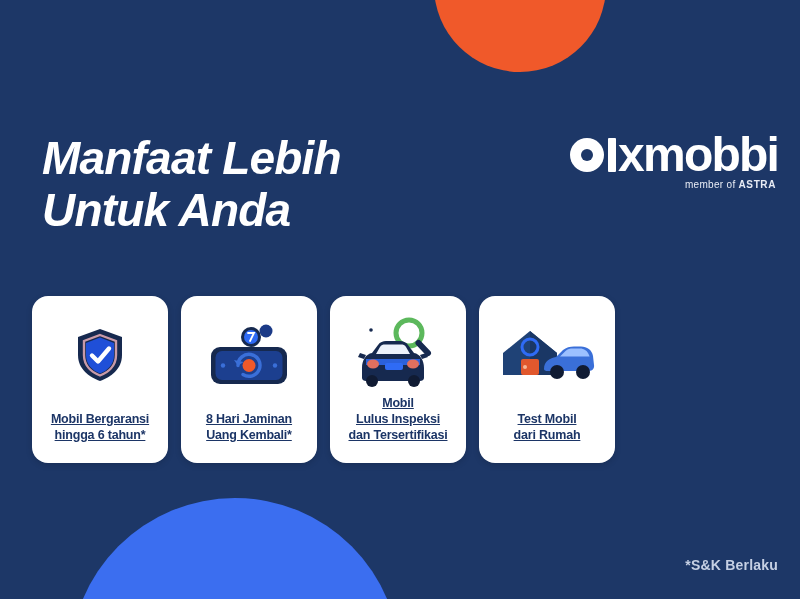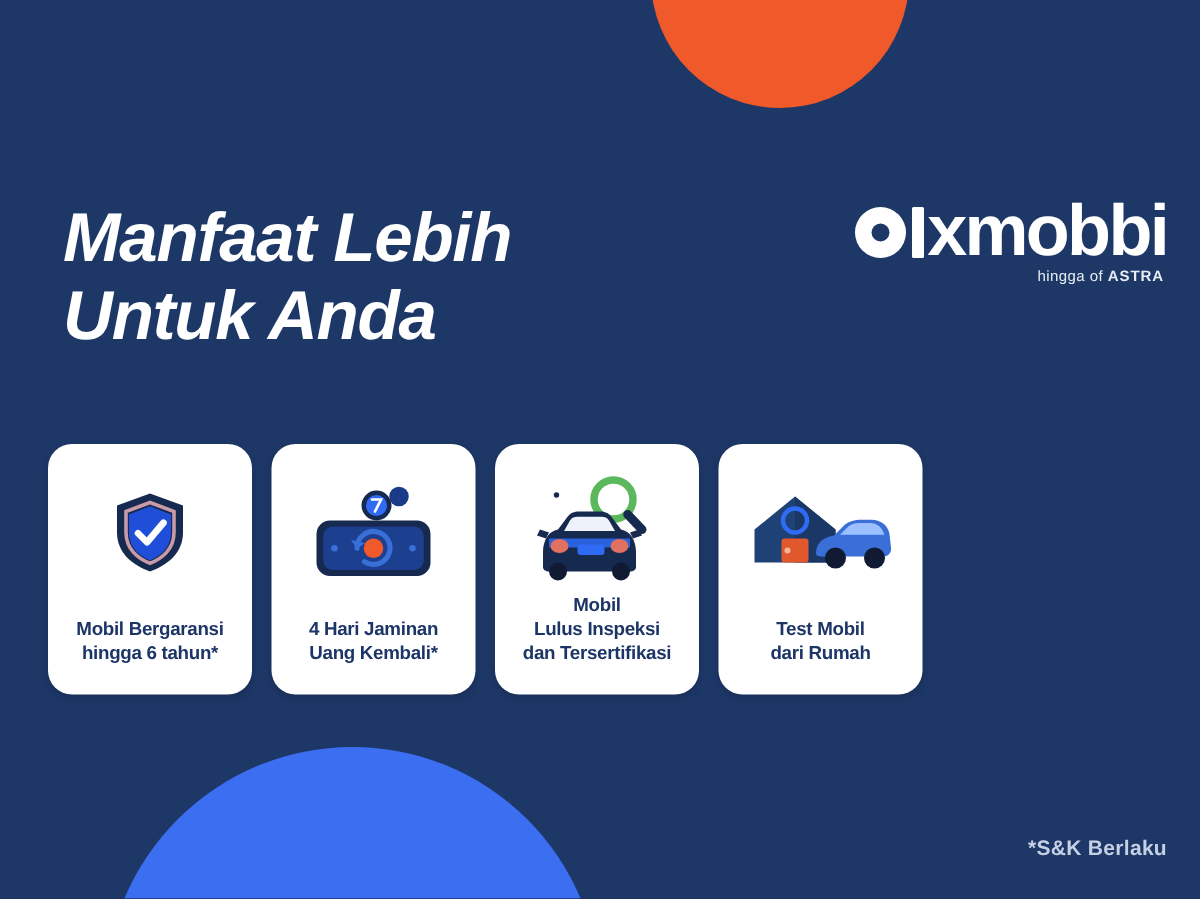--- a/index.html
+++ b/index.html
@@ -157,20 +157,21 @@
   .card-label {
     color: #1c3566;
     font-size: 12.5px;
     font-weight: bold;
     line-height: 1.28;
     text-align: center;
     white-space: pre-line;
     margin-top: auto;
     margin-bottom: 10px;
     letter-spacing: -0.2px;
+    text-decoration: underline;
   }
 
   
   #footnote {
     position: absolute;
     right: 22px;
     bottom: 26px;
     color: #c6d0e4;
     font-size: 14px;
     font-weight: bold;
@@ -190,21 +191,21 @@
     <h1 id="headline">Manfaat Lebih
 Untuk Anda</h1>
 
     <div id="logo-block">
       <div id="logo-wordmark">
         <span class="logo-o"></span>
         <span class="logo-bar"></span>
         <span id="logo-text">x<span>mobbi</span></span>
       </div>
       <div id="logo-sub">
-        <span>hingga of </span><b>ASTRA</b>
+        <span>member of </span><b>ASTRA</b>
       </div>
     </div>
 
   </div>
 
   <div id="cards-row">
 
     <div class="benefit-card">
       <div class="card-icon">
         <svg width="62" height="62" viewBox="0 0 62 62">
@@ -231,21 +232,21 @@
           <rect x="8" y="25" width="76" height="37" rx="9" fill="#16294f"></rect>
           <rect x="12.5" y="29" width="67" height="29" rx="6.5" fill="#1c3f8f"></rect>
           <circle cx="20" cy="43.5" r="2.2" fill="#3a6fd8"></circle>
           <circle cx="72" cy="43.5" r="2.2" fill="#3a6fd8"></circle>
 
           <path d="M35 43.5 a11 11 0 1 1 5 9" fill="none" stroke="#3a6fd8" stroke-width="3.4" stroke-linecap="round"></path>
           <path d="M31 38 L35 43.8 L40.5 40" fill="#3a6fd8"></path>
           <circle cx="46" cy="43.5" r="6.5" fill="#f0592a"></circle>
         </svg>
       </div>
-      <div class="card-label">4 Hari Jaminan
+      <div class="card-label">8 Hari Jaminan
 Uang Kembali*</div>
     </div>
 
     <div class="benefit-card">
       <div class="card-icon">
         <svg width="92" height="76" viewBox="0 0 92 76">
 
           <circle cx="57" cy="17" r="13" fill="none" stroke="#5cb85c" stroke-width="5"></circle>
           <path d="M66.5 27 L76 37" stroke="#16294f" stroke-width="6" stroke-linecap="round"></path>
 

